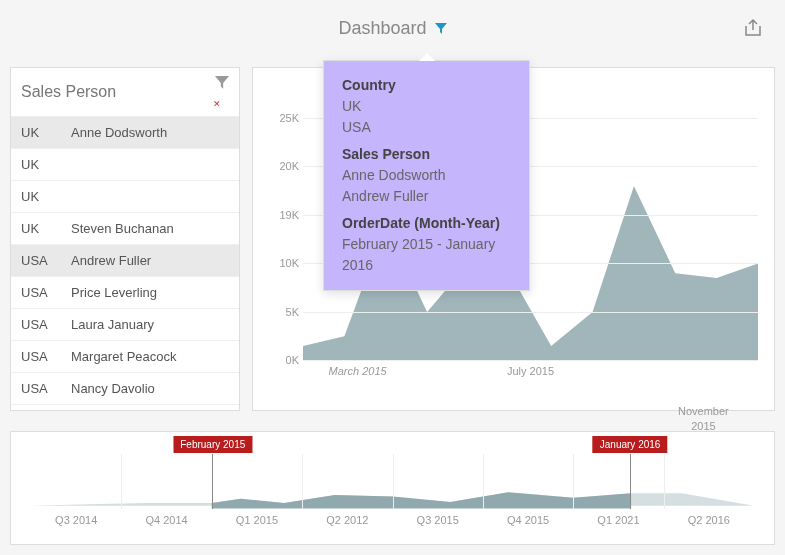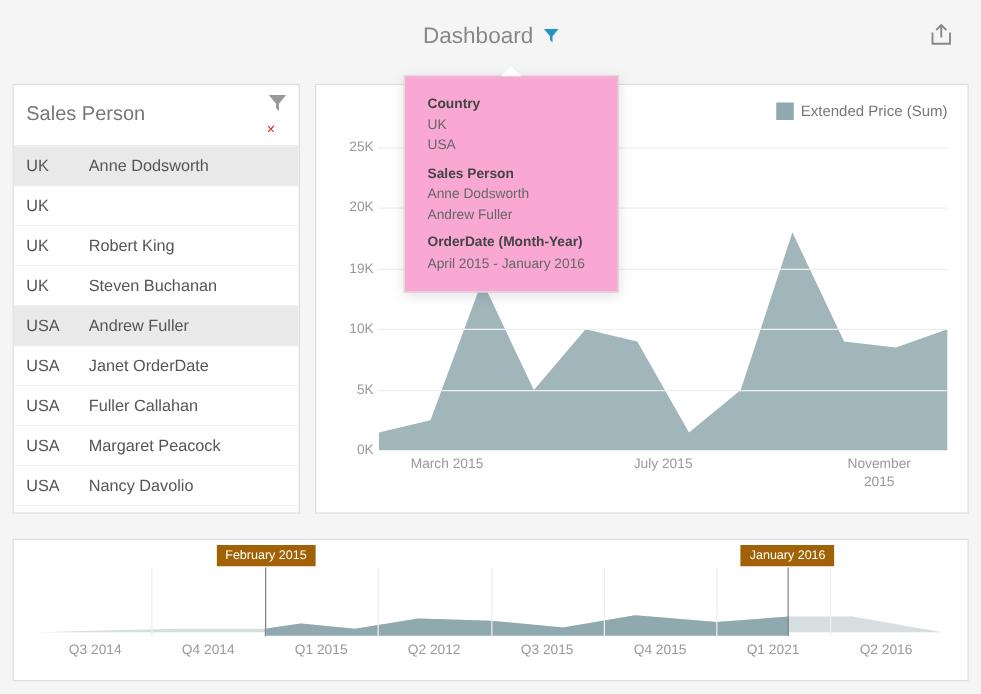--- a/index.html
+++ b/index.html
@@ -20,32 +20,32 @@
 .chart-panel{flex:1;background:#fff;border:1px solid #ddd;position:relative;padding:12px}
 .legend{position:absolute;top:14px;right:16px;display:flex;align-items:center;gap:6px;font-size:12px;color:#777}
 .legend-sw{width:14px;height:14px;background:#8fa9ae}
 .chart-area{position:absolute;left:50px;right:16px;top:50px;bottom:50px}
 .y-axis{position:absolute;left:10px;top:50px;bottom:50px;width:36px}
 .y-tick{position:absolute;right:0;font-size:11px;color:#999;transform:translateY(-50%)}
 .grid-line{position:absolute;left:0;right:0;border-top:1px solid #eee}
 .x-axis{position:absolute;left:50px;right:16px;bottom:10px;height:36px}
 .x-tick{position:absolute;font-size:11px;color:#999;text-align:center;transform:translateX(-50%);line-height:1.3}
 .area-path{fill:#8fa9ae;opacity:0.85}
-.tooltip{position:absolute;top:-8px;left:70px;background:#f9a8d4;border:1px solid #ddd;box-shadow:0 3px 10px rgba(0,0,0,0.12);padding:14px 18px;font-size:11px;line-height:1.5;z-index:10;width:172px}
+.tooltip{position:absolute;top:-8px;left:70px;background:#c4b5fd;border:1px solid #ddd;box-shadow:0 3px 10px rgba(0,0,0,0.12);padding:14px 18px;font-size:14px;line-height:1.5;z-index:10;width:207px}
 .tooltip:before{content:'';position:absolute;top:-8px;left:50%;margin-left:-8px;border:8px solid transparent;border-bottom-color:#fff;border-top:none}
 .tooltip .k{font-weight:600;color:#444;margin-top:6px}
 .tooltip .k:first-child{margin-top:0}
 .tooltip .v{color:#666}
 .range-panel{background:#fff;border:1px solid #ddd;height:115px;position:relative;padding:10px 20px}
 .range-chart{position:absolute;left:20px;right:20px;top:22px;bottom:35px}
 .range-x{position:absolute;left:20px;right:20px;bottom:10px;height:20px}
 .range-tick{position:absolute;font-size:11px;color:#999;transform:translateX(-50%)}
 .range-grid{position:absolute;top:0;bottom:0;border-left:1px solid #eee}
 .range-sel{position:absolute;top:0;bottom:0;border-left:1px solid #888;border-right:1px solid #888}
-.handle-label{position:absolute;top:-18px;background:#a16207;color:#fff;font-size:10px;padding:3px 7px;white-space:nowrap}
+.handle-label{position:absolute;top:-18px;background:#b91c1c;color:#fff;font-size:10px;padding:3px 7px;white-space:nowrap}
 .handle-label.l{left:0;transform:translateX(-50%)}
 .handle-label.r{right:0;transform:translateX(50%)}
 .funnel-x{color:#c33;font-size:9px;position:relative;top:3px;left:-2px}
 svg{display:block}
 </style>
 </head>
 <body>
 
 <div class="container">
   <div class="header">
@@ -75,64 +75,59 @@
       <div class="grid-body" id="grid-body">
           <div class="row sel">
             <span class="col-c">UK</span>
             <span class="col-n">Anne Dodsworth</span>
           </div>
           <div class="row">
             <span class="col-c">UK</span>
           </div>
           <div class="row">
             <span class="col-c">UK</span>
-            <span class="col-n">Robert King</span>
           </div>
           <div class="row">
             <span class="col-c">UK</span>
             <span class="col-n">Steven Buchanan</span>
           </div>
           <div class="row sel">
             <span class="col-c">USA</span>
             <span class="col-n">Andrew Fuller</span>
           </div>
           <div class="row">
             <span class="col-c">USA</span>
-            <span class="col-n">Janet OrderDate</span>
+            <span class="col-n">Price Leverling</span>
           </div>
           <div class="row">
             <span class="col-c">USA</span>
-            <span class="col-n">Fuller Callahan</span>
+            <span class="col-n">Laura January</span>
           </div>
           <div class="row">
             <span class="col-c">USA</span>
             <span class="col-n">Margaret Peacock</span>
           </div>
           <div class="row">
             <span class="col-c">USA</span>
             <span class="col-n">Nancy Davolio</span>
           </div>
         </div>
     </div>
 
     <div class="chart-panel">
-      <div class="legend">
-        <span class="legend-sw"></span>
-        <span>Extended Price (Sum)</span>
-      </div>
 
       <div class="tooltip">
         <div class="k">Country</div>
         <div class="v">UK</div>
         <div class="v">USA</div>
         <div class="k">Sales Person</div>
         <div class="v">Anne Dodsworth</div>
         <div class="v">Andrew Fuller</div>
         <div class="k">OrderDate (Month-Year)</div>
-        <div class="v">April 2015 - January 2016</div>
+        <div class="v">February 2015 - January 2016</div>
       </div>
 
       <div class="y-axis" id="y-axis">
           <span class="y-tick" style="top: 100%;">0K</span>
           <span class="y-tick" style="top: 80%; padding-left: 28px;">5K</span>
           <span class="y-tick" style="top: 60%;">10K</span>
           <span class="y-tick" style="top: 40%;">19K</span>
           <span class="y-tick" style="top: 20%;">20K</span>
           <span class="y-tick" style="top: 0%;">25K</span>
         </div>
@@ -143,23 +138,23 @@
             <div class="grid-line" style="top: 60%;"></div>
             <div class="grid-line" style="top: 40%;"></div>
             <div class="grid-line" style="top: 20%;"></div>
             <div class="grid-line" style="top: 0%;"></div>
           </div>
         <svg id="area-svg" width="100%" height="100%" viewBox="0 0 100 100" preserveAspectRatio="none">
           <path id="area-path" class="area-path" d="M0 94 L9.090909090909092 90 L18.181818181818183 43.99999999999999 L27.27272727272727 80 L36.36363636363637 60 L45.45454545454545 64 L54.54545454545454 94 L63.63636363636363 80 L72.72727272727273 28 L81.81818181818183 64 L90.9090909090909 66 L100 60 L100 100 L0 100 Z"></path>
         </svg>
       </div>
       <div class="x-axis" id="x-axis">
-          <span class="x-tick" style="left: 12%;">March 2015</span>
+          <span class="x-tick" style="left: 12%; font-style: italic;">March 2015</span>
           <span class="x-tick" style="left: 50%;">July 2015</span>
-          <span class="x-tick" style="left: 88%;">November<br>2015</span>
+          <span class="x-tick" style="left: 88%; margin-top: 40px;">November<br>2015</span>
         </div>
     </div>
   </div>
 
   <div class="range-panel">
     <div class="range-chart">
       <div id="range-grids">
           <div class="range-grid" style="left: 12.5%;"></div>
           <div class="range-grid" style="left: 25%;"></div>
           <div class="range-grid" style="left: 37.5%;"></div>

